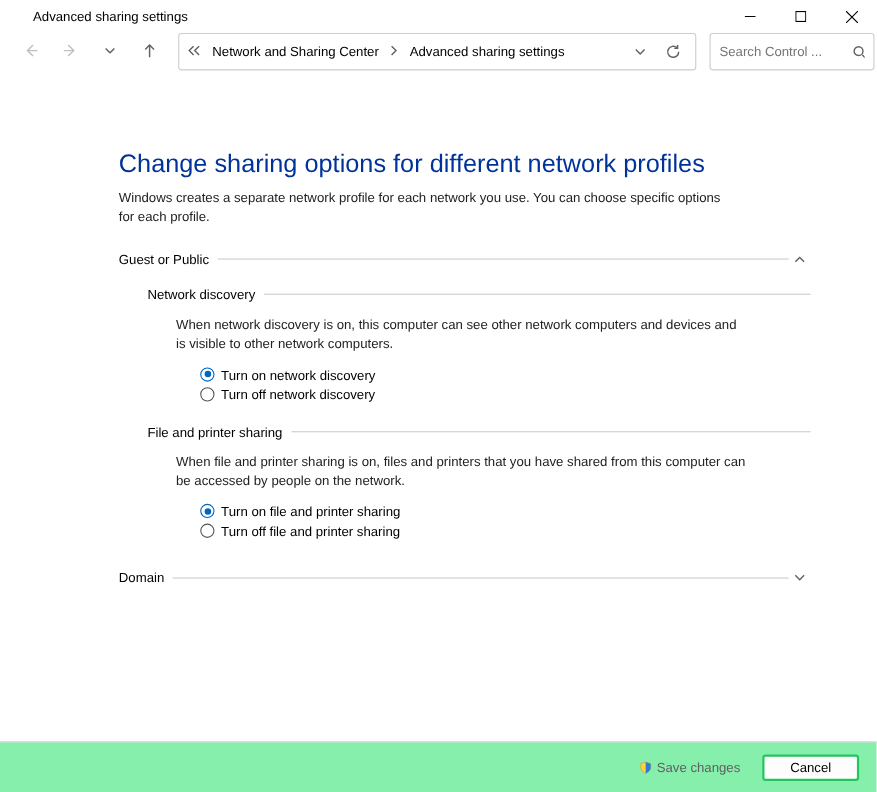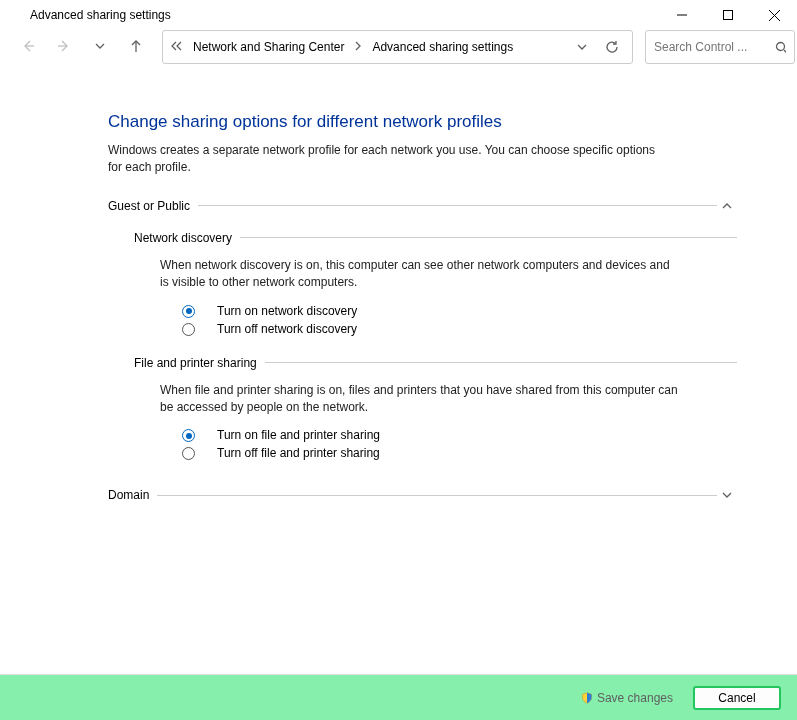--- a/index.html
+++ b/index.html
@@ -89,22 +89,23 @@
   }
   .searchbox svg { stroke:#606060; stroke-width:1.3; fill:none; }
 
   .content {
     flex:1;
     padding: 32px 60px 0 108px;
     overflow:auto;
   }
   .heading {
     color:#003399;
-    font-size:17px;
+    font-size:23px;
     margin-bottom:10px;
+    margin-top:23px;
   }
   .desc {
     color:#222;
     line-height:1.45;
     margin-bottom:18px;
     max-width:560px;
   }
   .section-row {
     display:flex;
     align-items:center;
@@ -123,22 +124,22 @@
   .sub-row .section-line { flex:1; height:1px; background:#ccc;}
   .sub-desc {
     margin: 12px 10px 10px 26px;
     line-height:1.45;
     color:#222;
     max-width:520px;
   }
   .radios { margin-left:48px; }
   .radio {
     display:flex;
-    align-items:flex-end;
-    gap:22px;
+    align-items:flex-start;
+    gap:6px;
     padding:2px 0;
     cursor:pointer;
   }
   .radio .dot {
     width:13px; height:13px;
     border:1.2px solid #555;
     border-radius:50%;
     display:flex; align-items:center; justify-content:center;
     flex-shrink:0;
   }

